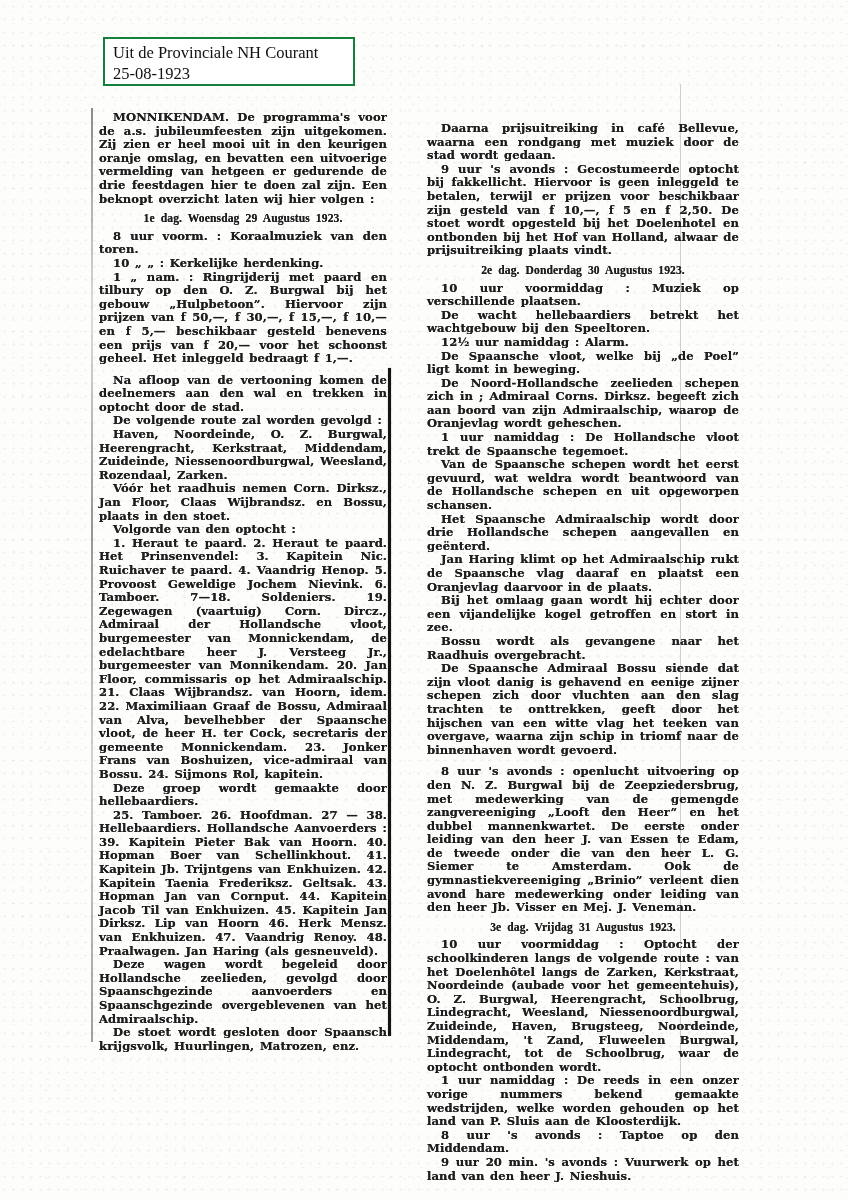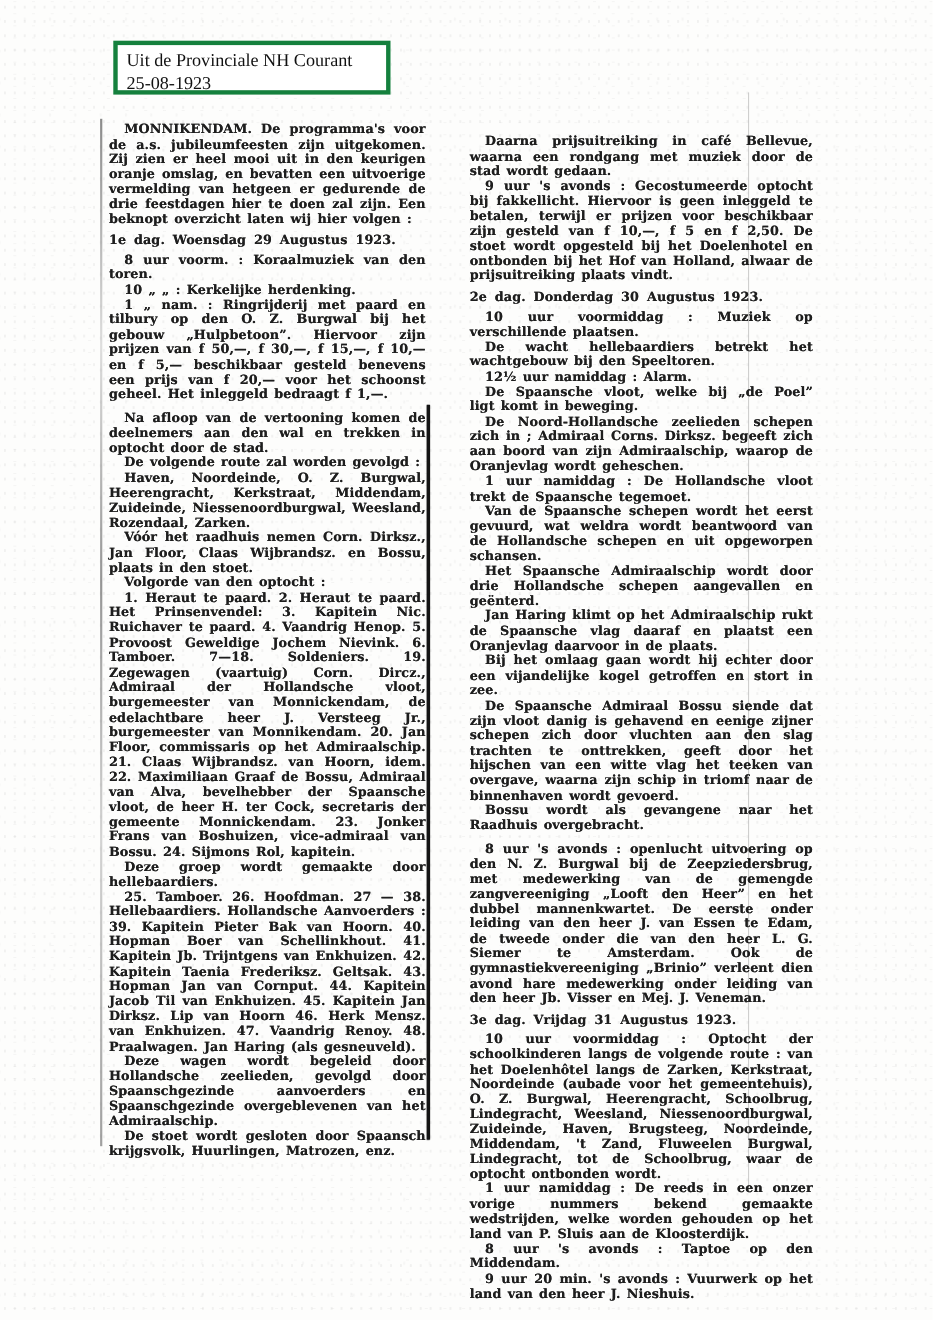--- a/index.html
+++ b/index.html
@@ -15,21 +15,21 @@
     background-image:
       radial-gradient(rgba(40,40,40,0.055) 1px, transparent 1.2px),
       radial-gradient(rgba(40,40,40,0.045) 1px, transparent 1.2px),
       radial-gradient(rgba(40,40,40,0.035) 1px, transparent 1.4px);
     background-size:9px 13px,17px 11px,23px 29px;
     background-position:0 0,5px 7px,11px 3px;
     pointer-events:none;
   }
   .header-box{
     position:absolute;left:103px;top:37px;width:252px;height:49px;
-    border:4px solid #15803d;
+    border:2px solid #15803d;
     background:#fff;
     font-family:"Liberation Serif","DejaVu Serif",serif;
     font-size:16.5px;line-height:21px;
     color:#111;
     padding:3px 8px;
     box-sizing:border-box;
   }
   .col{
     position:absolute;
     color:#1e1e1e;
@@ -38,23 +38,24 @@
     font-weight:bold;
     text-align:justify;
     text-shadow:0 0 0.6px rgba(30,30,30,0.85);
     letter-spacing:0.1px;
     word-spacing:1.5px;
   }
   .col-left{left:99px;top:111px;width:288px;}
   .col-right{left:427px;top:89px;width:312px;margin-top:33px;}
   .col p{margin:0;text-indent:14px;}
   .col p.heading{
-    text-align:left;text-indent:0;
+    text-align:center;text-indent:0;
     margin-top:6px;margin-bottom:4px;
     word-spacing:3px;
+    font-family:Liberation Serif, serif;
   }
   .col p.gap-top{margin-top:8px;}
   .rule{position:absolute;pointer-events:none;}
   .rule-left-edge{
     left:91px;top:108px;width:2px;height:934px;
     background:linear-gradient(to bottom,
       rgba(45,45,45,0.55),rgba(45,45,45,0.15) 22%,
       rgba(45,45,45,0.5) 45%,rgba(45,45,45,0.2) 70%,
       rgba(45,45,45,0.45) 100%);
   }
@@ -108,22 +109,22 @@
     <p class="para">10 uur voormiddag : Muziek op verschillende plaatsen.</p>
     <p class="para">De wacht hellebaardiers betrekt het wachtgebouw bij den Speeltoren.</p>
     <p class="para">12½ uur namiddag : Alarm.</p>
     <p class="para">De Spaansche vloot, welke bij „de Poel” ligt komt in beweging.</p>
     <p class="para">De Noord-Hollandsche zeelieden schepen zich in ; Admiraal Corns. Dirksz. begeeft zich aan boord van zijn Admiraalschip, waarop de Oranjevlag wordt geheschen.</p>
     <p class="para">1 uur namiddag : De Hollandsche vloot trekt de Spaansche tegemoet.</p>
     <p class="para">Van de Spaansche schepen wordt het eerst gevuurd, wat weldra wordt beantwoord van de Hollandsche schepen en uit opgeworpen schansen.</p>
     <p class="para">Het Spaansche Admiraalschip wordt door drie Hollandsche schepen aangevallen en geënterd.</p>
     <p class="para">Jan Haring klimt op het Admiraalschip rukt de Spaansche vlag daaraf en plaatst een Oranjevlag daarvoor in de plaats.</p>
     <p class="para">Bij het omlaag gaan wordt hij echter door een vijandelijke kogel getroffen en stort in zee.</p>
+    <p class="para">Bossu wordt als gevangene naar het Raadhuis overgebracht.</p>
     <p class="para">De Spaansche Admiraal Bossu siende dat zijn vloot danig is gehavend en eenige zijner schepen zich door vluchten aan den slag trachten te onttrekken, geeft door het hijschen van een witte vlag het teeken van overgave, waarna zijn schip in triomf naar de binnenhaven wordt gevoerd.</p>
-    <p class="para">Bossu wordt als gevangene naar het Raadhuis overgebracht.</p>
     <p class="para gap-top">8 uur 's avonds :  openlucht uitvoering op den N. Z. Burgwal bij de Zeepziedersbrug, met medewerking van de gemengde zangvereeniging „Looft den Heer” en het dubbel mannenkwartet. De eerste onder leiding van den heer J. van Essen te Edam, de tweede onder die van den heer L. G. Siemer te Amsterdam. Ook de gymnastiekvereeniging „Brinio” verleent dien avond hare medewerking onder leiding van den heer Jb. Visser en Mej. J. Veneman.</p>
     <p class="heading">3e dag. Vrijdag 31 Augustus 1923.</p>
     <p class="para">10 uur voormiddag : Optocht der schoolkinderen langs de volgende route : van het Doelenhôtel langs de Zarken, Kerkstraat, Noordeinde (aubade voor het gemeentehuis), O. Z. Burgwal, Heerengracht, Schoolbrug, Lindegracht, Weesland, Niessenoordburgwal, Zuideinde, Haven, Brugsteeg, Noordeinde, Middendam, 't Zand, Fluweelen Burgwal, Lindegracht, tot de Schoolbrug, waar de optocht ontbonden wordt.</p>
     <p class="para">1 uur namiddag : De reeds in een onzer vorige nummers bekend gemaakte wedstrijden, welke worden gehouden op het land van P. Sluis aan de Kloosterdijk.</p>
     <p class="para">8 uur 's avonds : Taptoe op den Middendam.</p>
     <p class="para">9 uur 20 min. 's avonds : Vuurwerk op het land van den heer J. Nieshuis.</p>
   </div>
 </div>
 
 </body></html>

